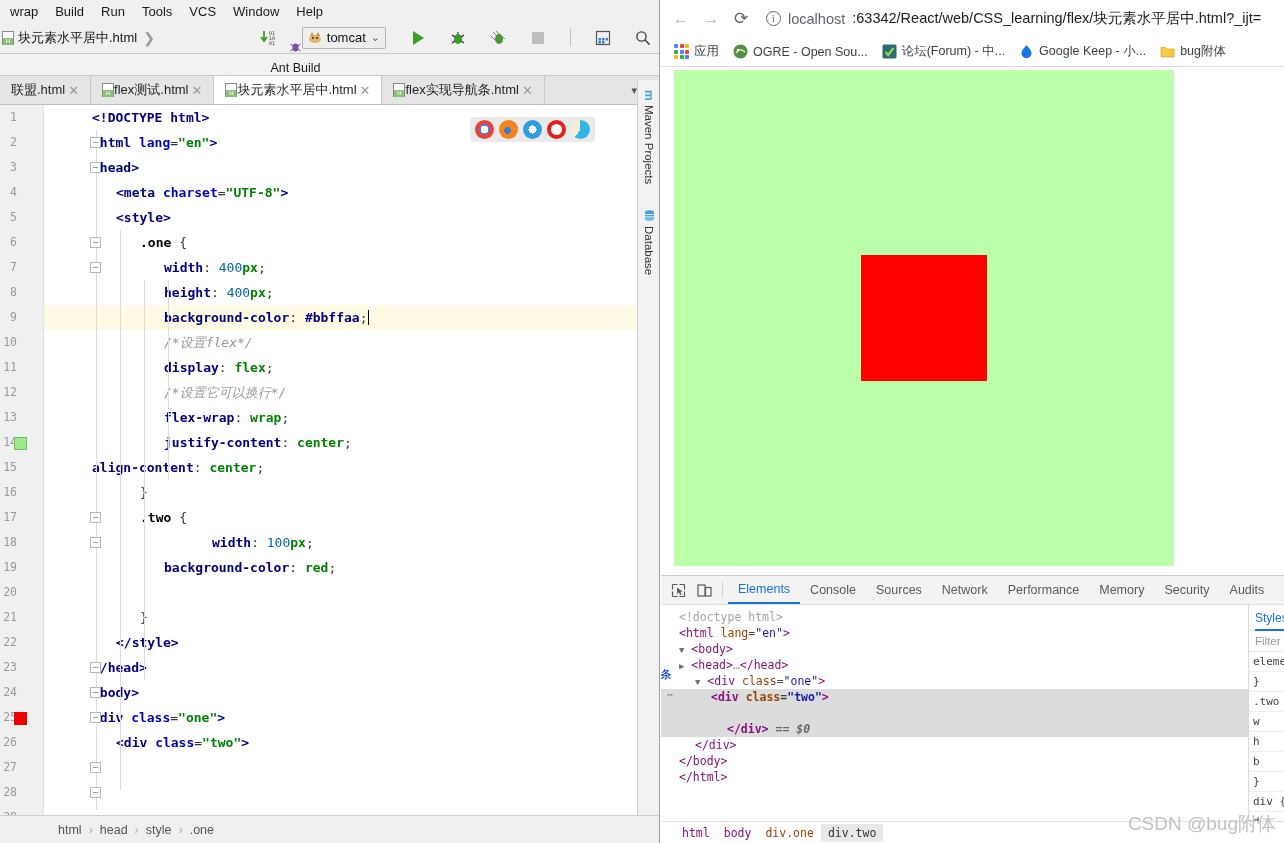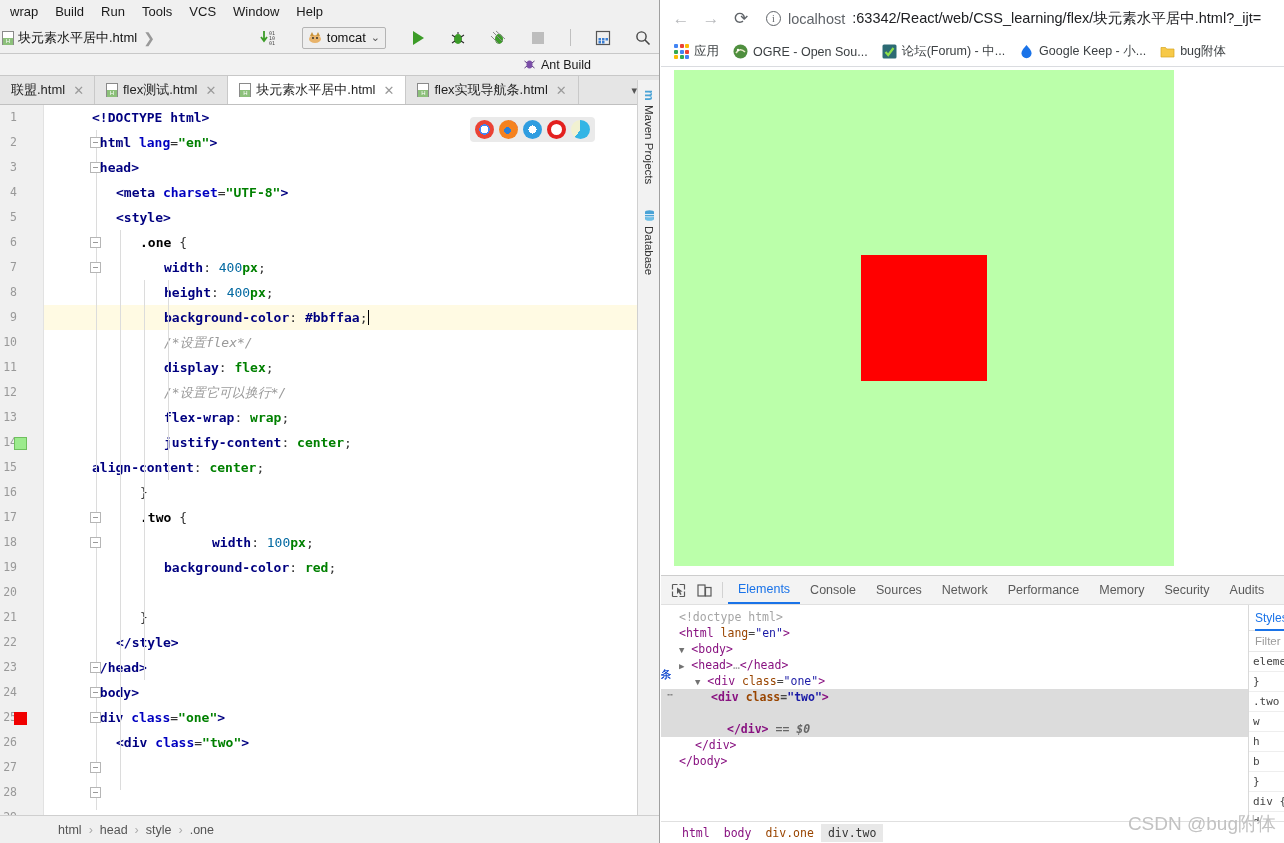--- a/index.html
+++ b/index.html
@@ -49,29 +49,29 @@
   .cat { width: 14px; height: 13px; position: relative; }
   .play-tri {
     width: 0; height: 0; border-left: 11px solid #3c9c28;
     border-top: 7px solid transparent; border-bottom: 7px solid transparent;
   }
   .tb-sep { width: 1px; height: 17px; background: #c0c0c0; margin: 0 4px; }
 
   .antbar {
     height: 22px; background: #f2f2f2; border-bottom: 1px solid #c8c8c8;
     display: flex; align-items: center; justify-content: flex-end;
-    padding-right: 68px; font-size: 12.5px; color: #1a1a1a; gap: 5px;
+    padding-right: 68px; font-size: 12.5px; color: #1a1a1a; gap: 5px; flex-direction: column;
   }
 
   .tabstrip {
     height: 29px; background: #e5e5e5; display: flex; align-items: stretch;
     border-bottom: 1px solid #c0c0c0; position: relative;
   }
   .ftab {
-    display: flex; align-items: center; gap: 5px;
+    display: flex; align-items: center; 
     padding: 0 11px; font-size: 13px; color: #1f1f1f;
     border-right: 1px solid #c9c9c9; white-space: nowrap;
     background: #e5e5e5; max-width: 200px;
   }
   .ftab.active { background: #ffffff; }
   .ftab .x { color: #9a9a9a; font-size: 13px; margin-left: 3px; }
   .htmlicon {
     width: 12px; height: 14px; background: #ffffff; border: 1px solid #8a8a8a;
     position: relative; flex: 0 0 auto;
   }
@@ -618,20 +618,21 @@
               <div class="dtl"><span style="display:inline-block;width:18px;"></span><span class="dt-dim">&lt;!doctype html&gt;</span></div>
               <div class="dtl"><span style="display:inline-block;width:18px;"></span><span class="dt-tagc">&lt;html</span> <span class="dt-attrn">lang</span>=<span class="dt-attrv">"en"</span><span class="dt-tagc">&gt;</span></div>
               <div class="dtl"><span style="display:inline-block;width:18px;"></span><span class="tri">▼</span> <span class="dt-tagc">&lt;body&gt;</span></div>
               <div class="dtl"><span style="display:inline-block;width:18px;"></span><span class="tri">▶</span> <span class="dt-tagc">&lt;head&gt;</span><span class="dt-dim">…</span><span class="dt-tagc">&lt;/head&gt;</span></div>
               <div class="dtl"><span style="display:inline-block;width:34px;"></span><span class="tri">▼</span> <span class="dt-tagc">&lt;div</span> <span class="dt-attrn">class</span>=<span class="dt-attrv">"one"</span><span class="dt-tagc">&gt;</span></div>
               <div class="dtl sel"><span style="display:inline-block;width:50px;"></span><span class="dt-tagc">&lt;div</span> <span class="dt-attrn">class</span>=<span class="dt-attrv">"two"</span><span class="dt-tagc">&gt;</span></div>
               <div class="dtl sel"><span style="display:inline-block;width:50px;"></span>&nbsp;</div>
               <div class="dtl sel"><span style="display:inline-block;width:66px;"></span><span class="dt-tagc">&lt;/div&gt;</span> <span class="dt-doll">== $0</span></div>
               <div class="dtl"><span style="display:inline-block;width:34px;"></span><span class="dt-tagc">&lt;/div&gt;</span></div>
               <div class="dtl"><span style="display:inline-block;width:18px;"></span><span class="dt-tagc">&lt;/body&gt;</span></div>
+              <div class="dtl"><span style="display:inline-block;width:18px;"></span><span class="dt-tagc">&lt;/html&gt;</span></div>
             </div>
         <div style="position: absolute; left: 6px; top: 84px; font-size: 10px; color: rgb(119, 119, 119); letter-spacing: 1px;">⋯</div>
           </div>
         <div class="dt-styles">
           <div class="st-tabs">
             <span class="a">Styles</span>
           </div>
           <div class="st-filter">Filter</div>
           <div id="strules">
               <div class="st-rule">element.style {</div>

